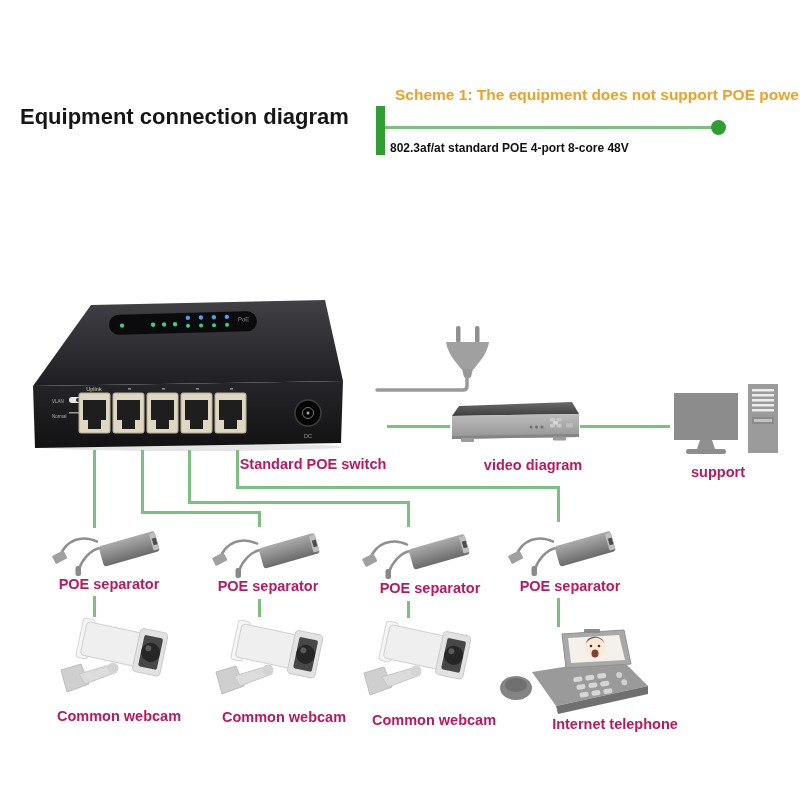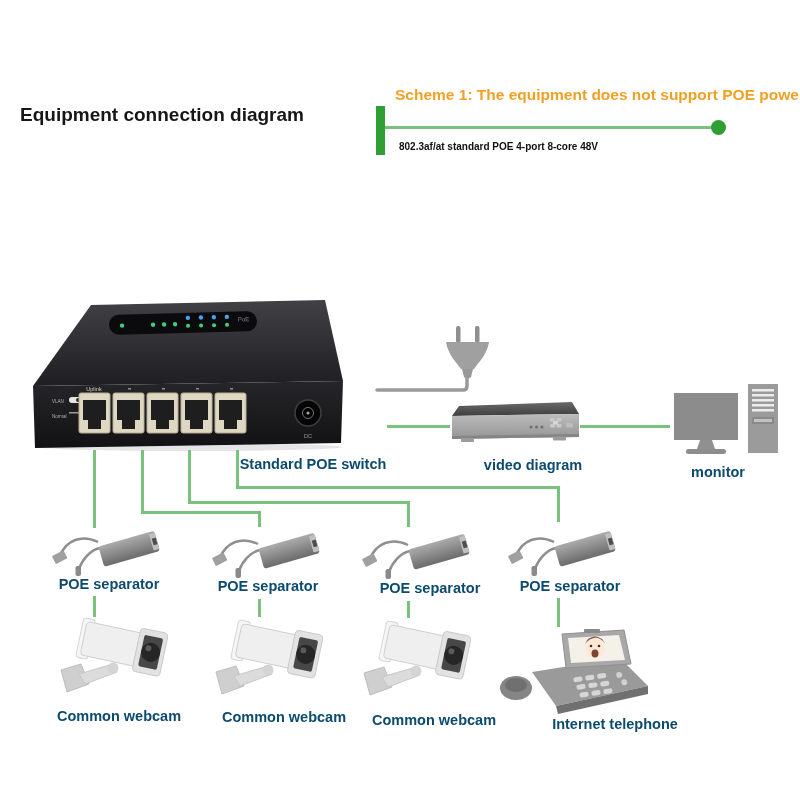--- a/index.html
+++ b/index.html
@@ -6,40 +6,40 @@
   html,body { background:#ffffff; }
   body {
     width:800px; height:800px; position:relative; overflow:hidden;
     font-family:"Liberation Sans", sans-serif;
   }
   .abs { position:absolute; }
   .lineH { position:absolute; height:3px; background:var(--line-green,#79c17c); }
   .lineV { position:absolute; width:3px;  background:var(--line-green,#79c17c); }
   .page-title {
     position:absolute; left:20px; top:104px;
-    font-size:19px; font-weight:600; color:#161616; white-space:nowrap;
+    font-size:22px; font-weight:600; color:#161616; white-space:nowrap;
   }
   .scheme-note {
     position:absolute; left:395px; top:86px;
     font-size:15.5px; font-weight:bold; color:var(--note-orange,#f0a125); white-space:nowrap;
   }
   .spec-note {
-    position:absolute; left:399px; top:141px;
-    font-size:10px; font-weight:bold; color:#111; white-space:nowrap;
+    position:absolute; left:390px; top:141px;
+    font-size:12px; font-weight:bold; color:#111; white-space:nowrap;
   }
   .accent-bar {
     position:absolute; left:376px; top:106px; width:9px; height:49px;
     background:var(--accent-green,#2f9e33);
   }
   .accent-dot {
     position:absolute; left:711px; top:120px; width:15px; height:15px;
     border-radius:50%; background:var(--accent-green,#2f9e33);
   }
   .lbl {
-    position:absolute; font-size:14.5px; font-weight:bold; color:#0c4a6e;
+    position:absolute; font-size:14.5px; font-weight:bold; color:#be185d;
     white-space:nowrap; transform:translateX(-50%);
   }
   svg text { font-family:"Liberation Sans", sans-serif; }
 </style>
 </head>
 <body>
 
 <svg width="0" height="0" style="position:absolute" aria-hidden="true">
   <defs>
     <linearGradient id="gMetal" x1="0" y1="0" x2="0" y2="1">
@@ -178,21 +178,21 @@
     <rect x="20" y="68" width="40" height="5" rx="2.5" fill="#8d8d8d"></rect>
     <rect x="82" y="3" width="30" height="69" fill="#9b9b9b"></rect>
     <rect x="86" y="8" width="22" height="2.5" fill="#ececec"></rect>
     <rect x="86" y="13" width="22" height="2.5" fill="#ececec"></rect>
     <rect x="86" y="18" width="22" height="2.5" fill="#ececec"></rect>
     <rect x="86" y="23" width="22" height="2.5" fill="#ececec"></rect>
     <rect x="86" y="28" width="22" height="2.5" fill="#ececec"></rect>
     <rect x="86" y="36" width="22" height="7" fill="#8a8a8a"></rect>
     <rect x="88" y="38" width="18" height="3" fill="#c2c2c2"></rect>
   </svg>
-  <div class="lbl" style="left:718px;top:464px;">monitor</div>
+  <div class="lbl" style="left:718px;top:464px;">support</div>
 
   <div class="lineV" style="left:93px;top:450px;height:78px;"></div>
   <div class="lineV" style="left:141px;top:450px;height:64px;"></div>
   <div class="lineH" style="left:141px;top:511px;width:120px;"></div>
   <div class="lineV" style="left:258px;top:511px;height:16px;"></div>
   <div class="lineV" style="left:188px;top:450px;height:54px;"></div>
   <div class="lineH" style="left:188px;top:501px;width:222px;"></div>
   <div class="lineV" style="left:407px;top:501px;height:26px;"></div>
   <div class="lineV" style="left:236px;top:450px;height:39px;"></div>
   <div class="lineH" style="left:236px;top:486px;width:324px;"></div>

